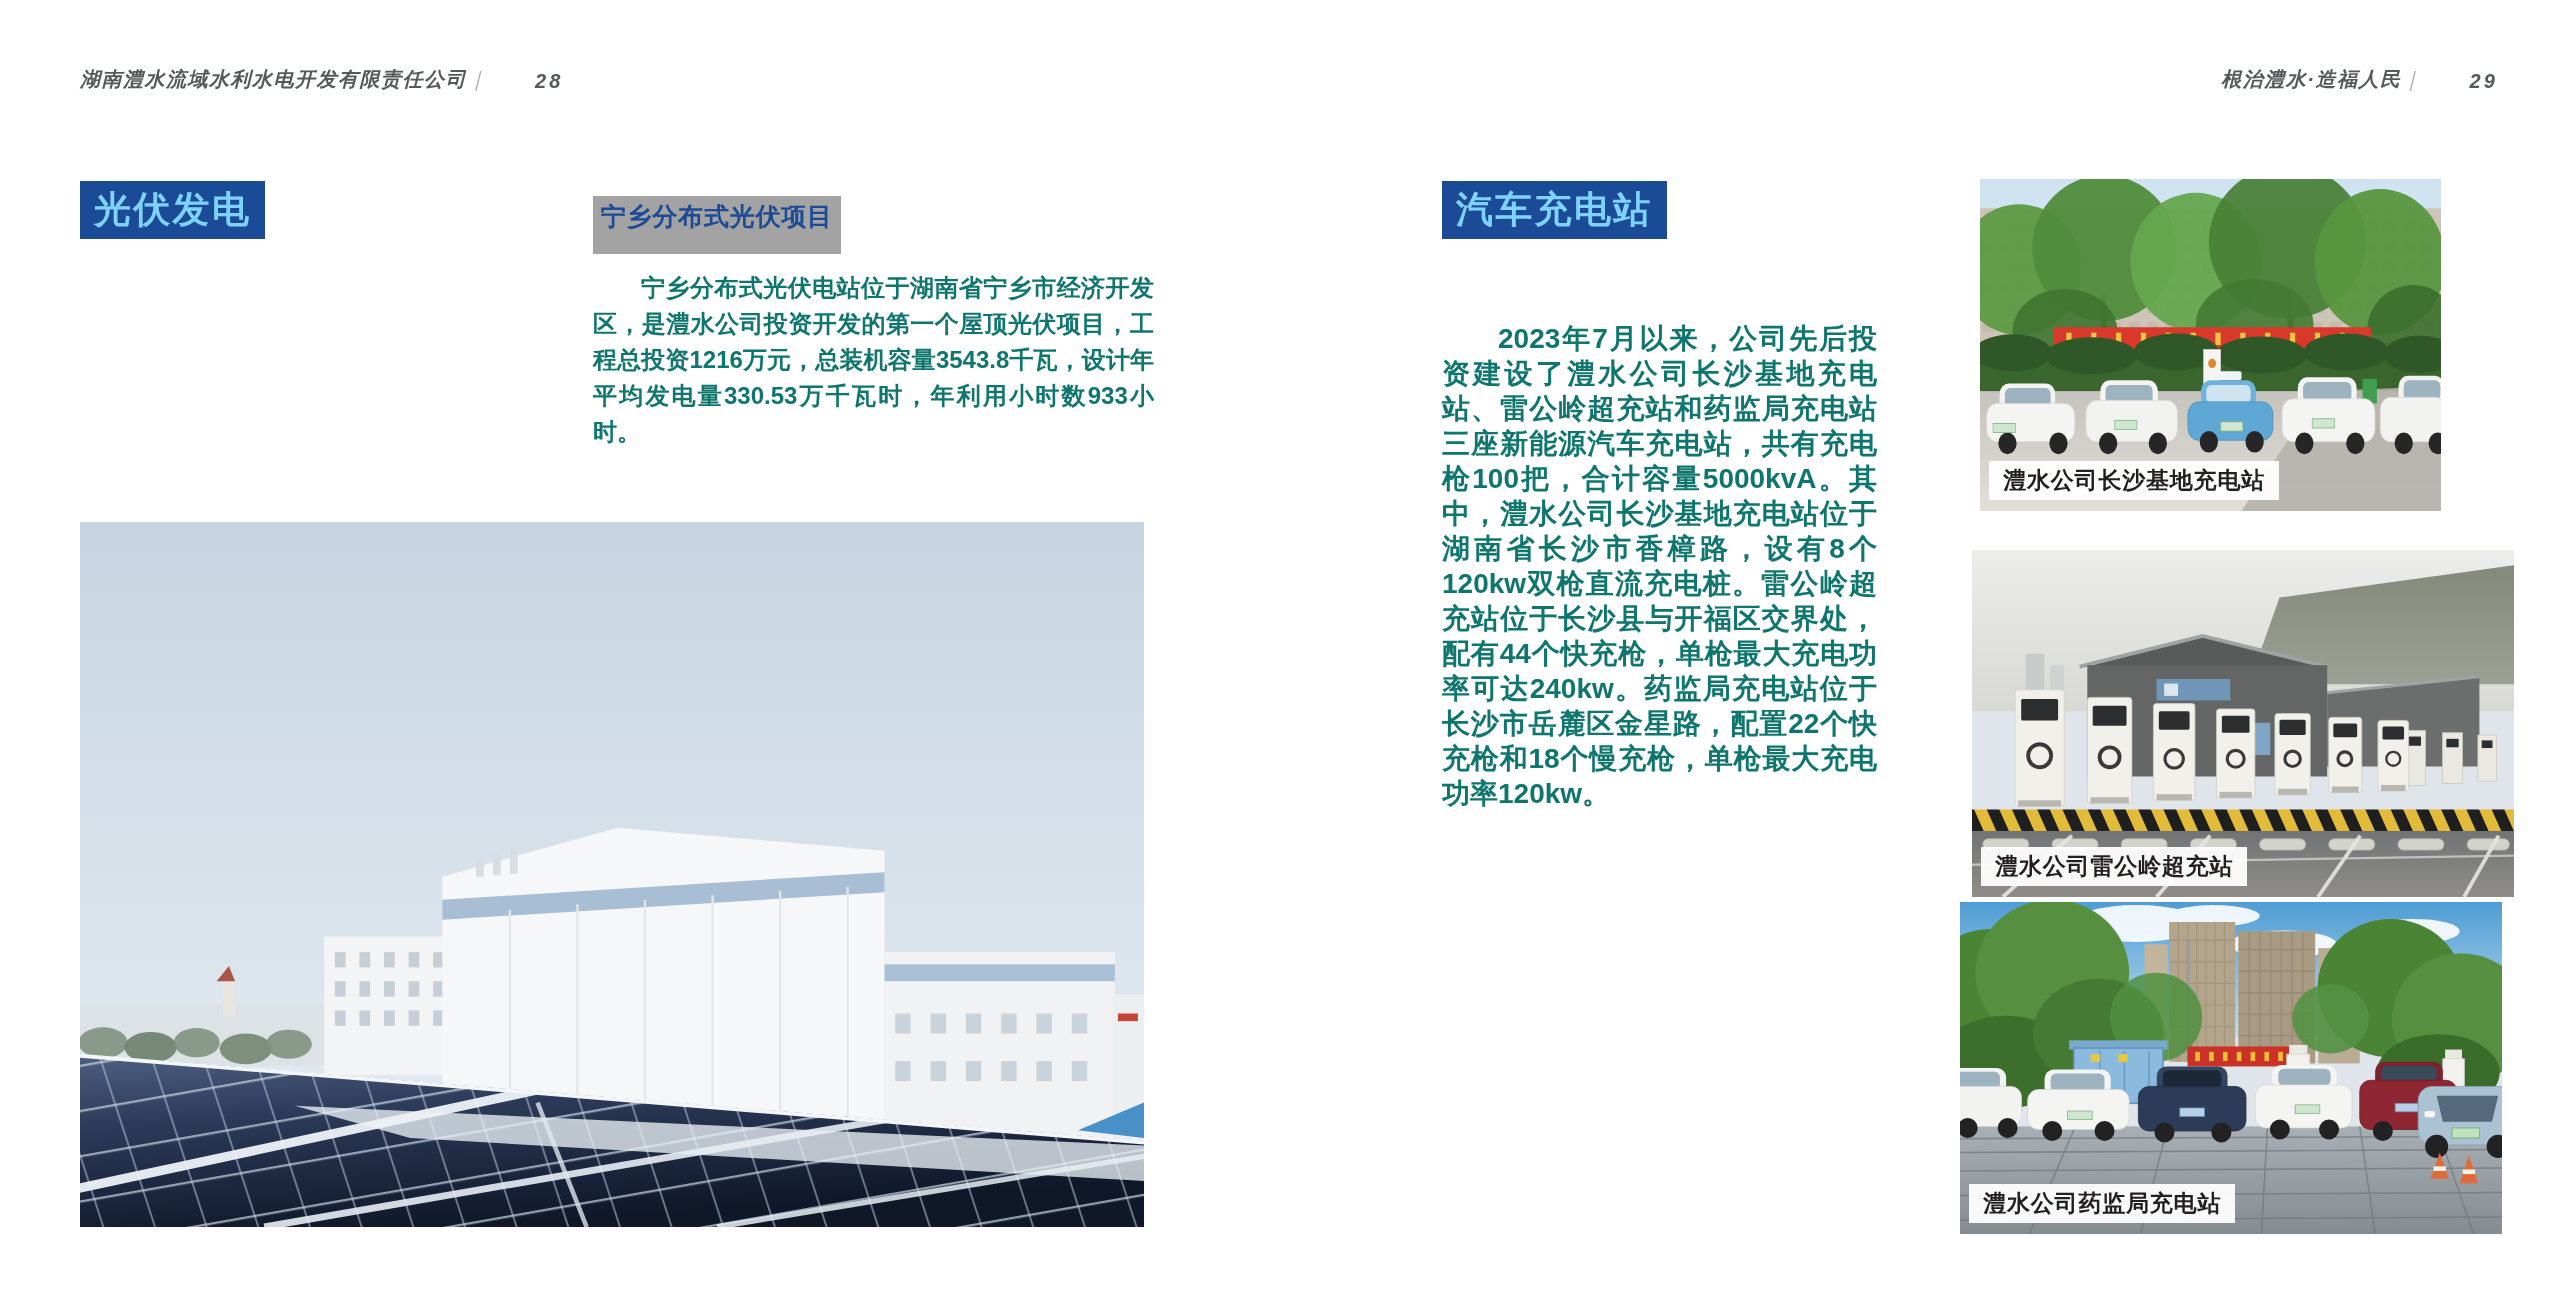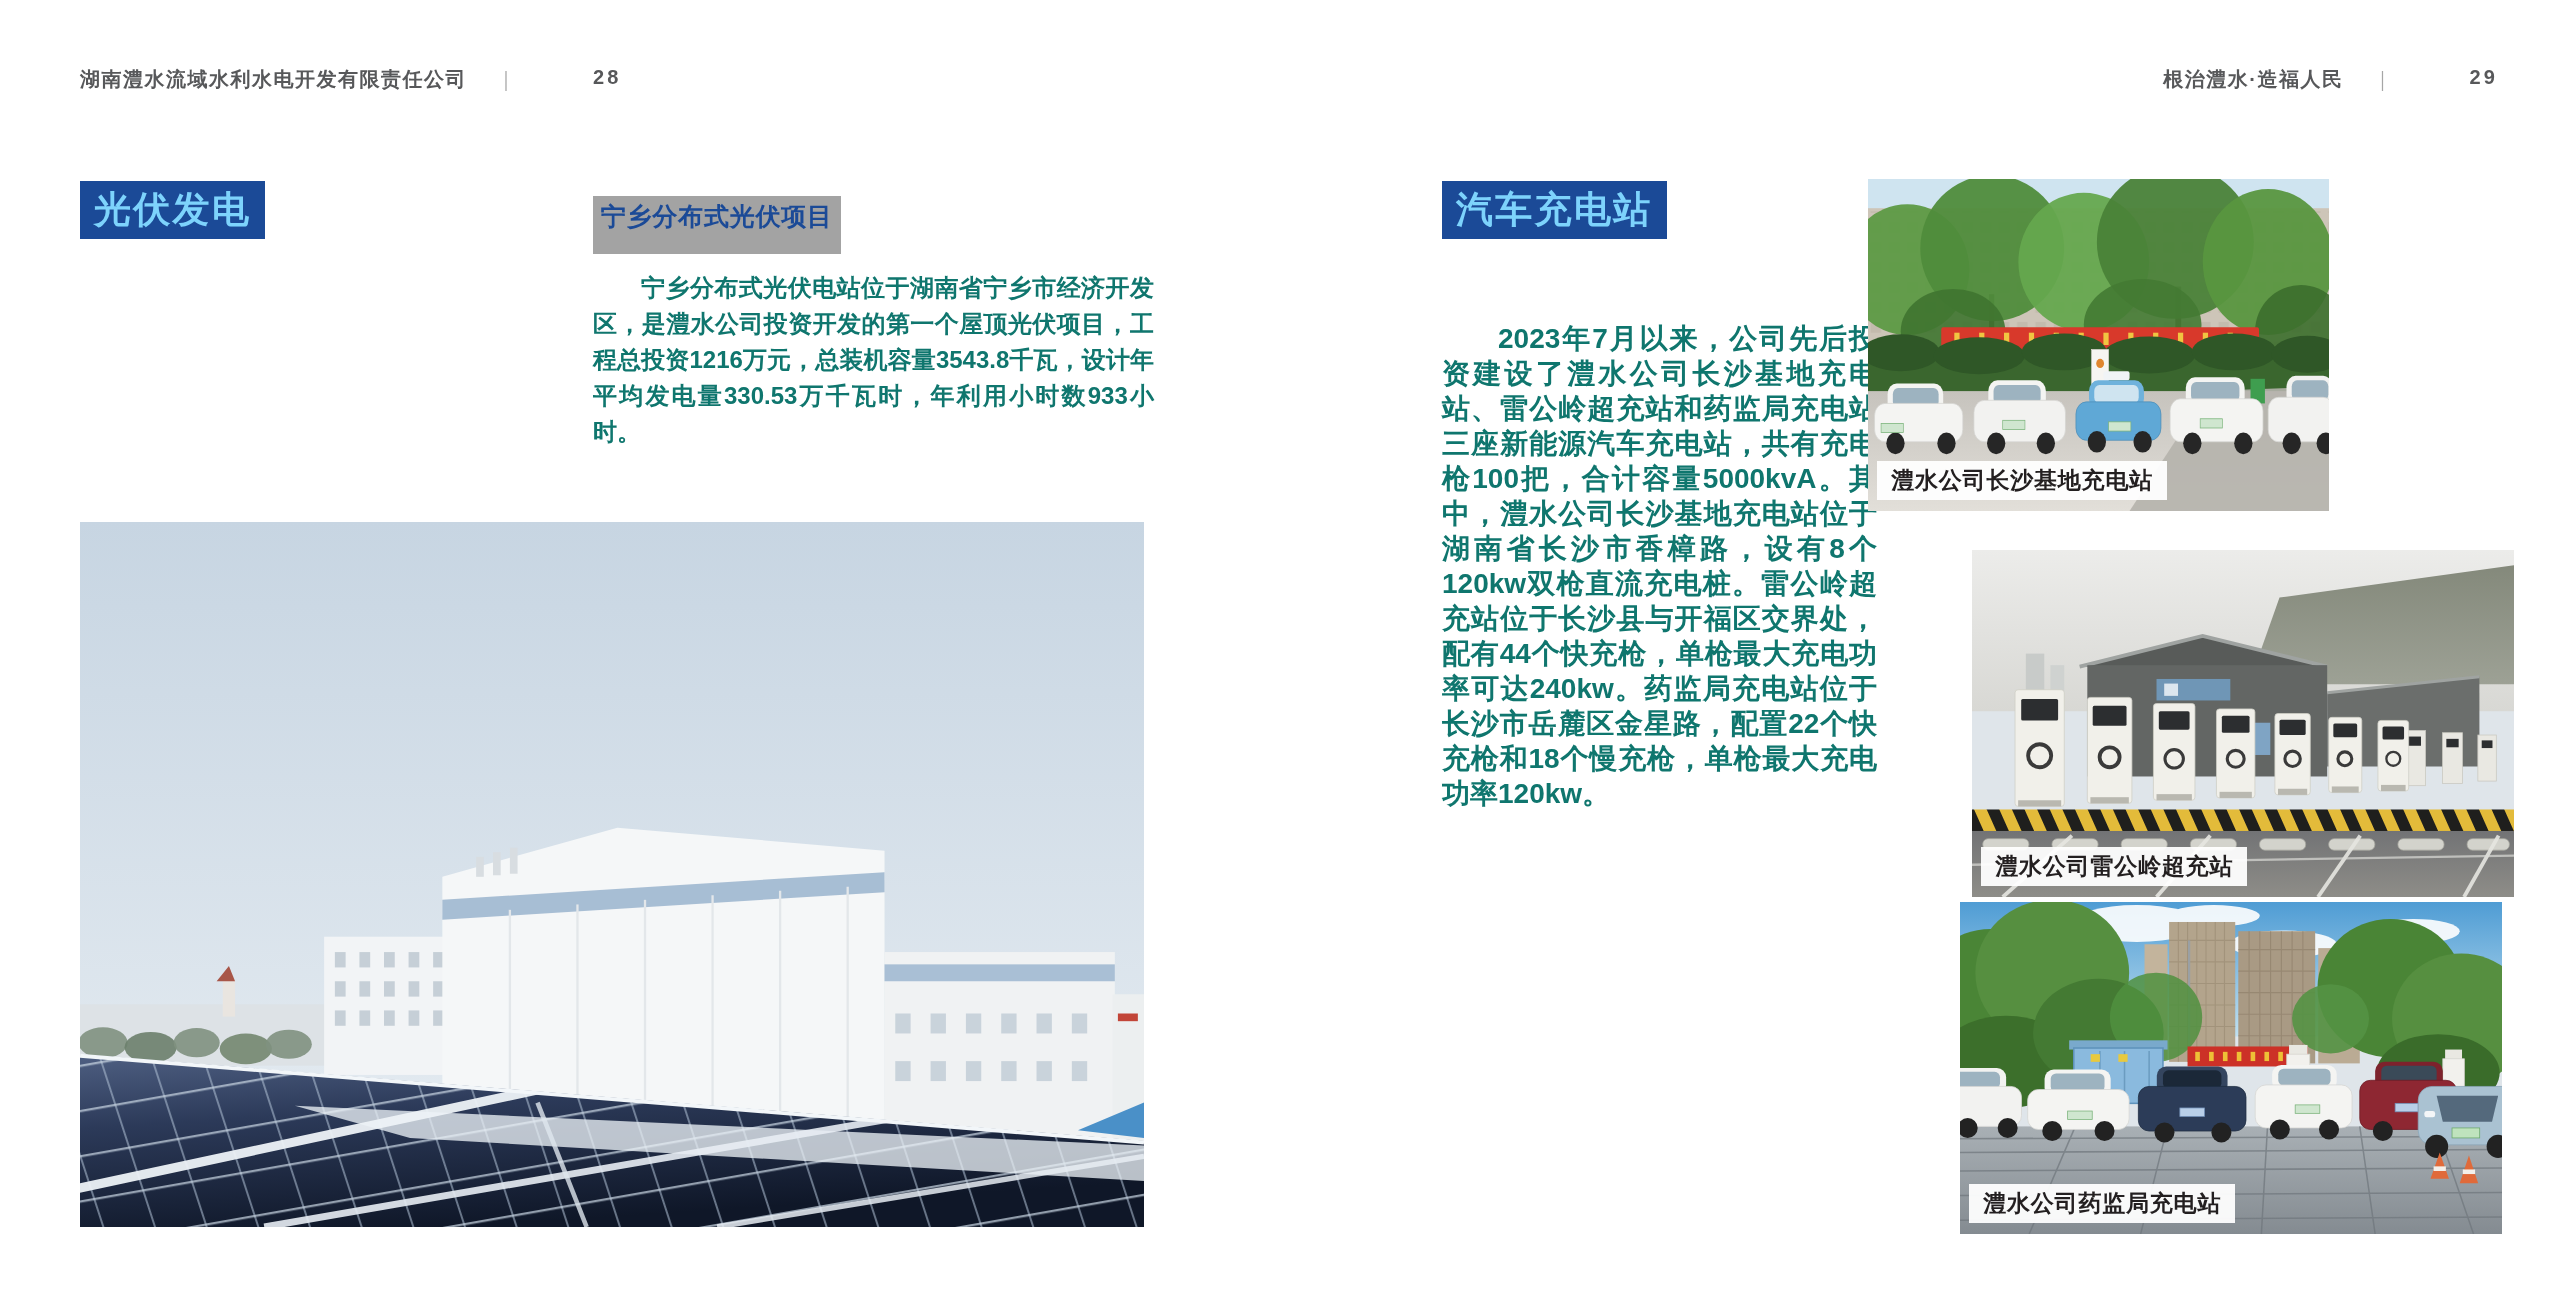--- a/index.html
+++ b/index.html
@@ -4,22 +4,22 @@
 <style>
   html,body{margin:0;padding:0;}
   body{
     width:2576px;height:1306px;position:relative;overflow:hidden;
     background:#ffffff;
     font-family:"Liberation Sans","DejaVu Sans",sans-serif;
     color:#231f20;
   }
   
   .running-head{
-    position:absolute;top:66px;display:flex;align-items:flex-start;gap:29px;
-    font-size:20px;font-weight:bold;color:#57585a;letter-spacing:1.5px;
+    position:absolute;top:66px;display:flex;align-items:flex-end;gap:0;
+    font-size:20px;font-weight:bold;color:#57585a;letter-spacing:1.5px;font-style:italic;
   }
   .running-head .sep{color:#a6a6a6;font-weight:400;font-size:20px;}
   .running-head .pagenum{letter-spacing:3.1px;margin-left:47px;}
   #head-left{left:80px;}
   #head-right{right:78px;}
 
   
   .section-badge{
     position:absolute;height:58px;line-height:58px;padding:0 14px;
     background:#1b4a97;color:#7dd3fc;font-weight:bold;font-size:37px;letter-spacing:2.3px;
@@ -37,21 +37,21 @@
   .body-para{
     position:absolute;color:#0f766e;font-weight:600;text-align:justify;text-indent:2em;
   }
   #para-pv{left:593px;top:270px;width:561px;font-size:24px;line-height:36px;}
   #para-ev{left:1442px;top:321px;width:435px;font-size:28px;line-height:35px;}
 
   
   .photo{position:absolute;overflow:hidden;background:#dfe5ea;}
   .photo svg{display:block;width:100%;height:100%;}
   #photo-solar{left:80px;top:522px;width:1064px;height:705px;}
-  #photo-ev-1{left:1868px;top:179px;width:461px;height:332px;}
+  #photo-ev-1{left:1980px;top:179px;width:461px;height:332px;}
   #photo-ev-2{left:1956px;top:534px;width:542px;height:347px;}
   #photo-ev-3{left:1956px;top:898px;width:542px;height:332px;}
   .photo-caption{
     position:absolute;left:9.2px;bottom:10.7px;
     background:rgba(255,255,255,0.94);color:#231f20;
     font-weight:bold;font-size:23px;line-height:1;padding:8.4px 14px;letter-spacing:0.8px;
     white-space:nowrap;
   }
 </style>
 </head>

